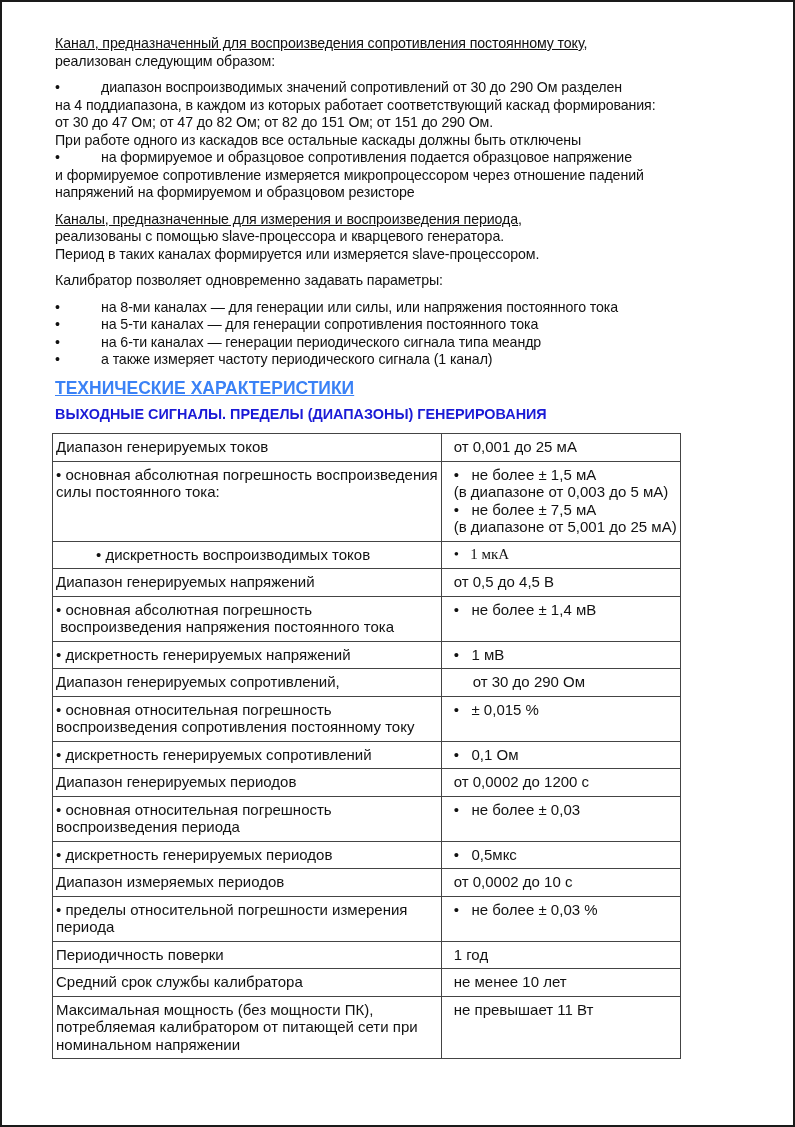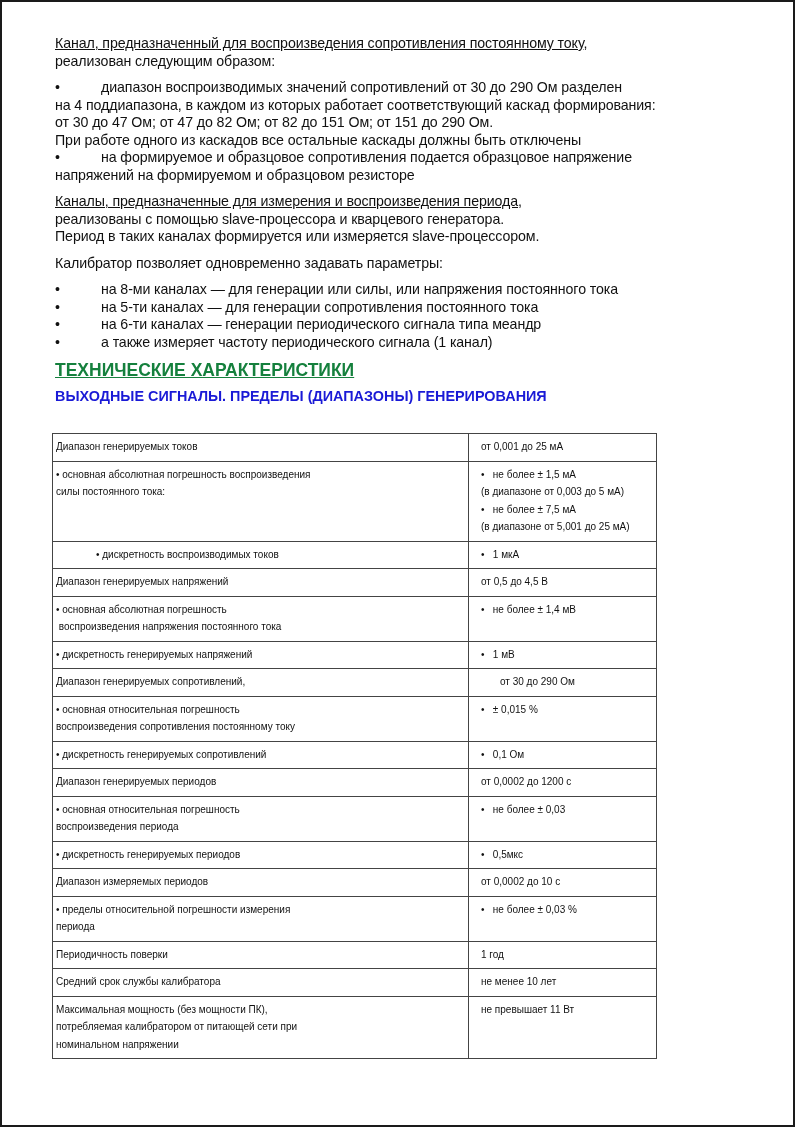--- a/index.html
+++ b/index.html
@@ -24,21 +24,21 @@
   .h1 {
     margin: 8px 0 0 0; color: #1a1ad6; font-weight: bold; font-size: 17.5px;
     line-height: 22px; text-decoration: underline; letter-spacing: 0px;
   }
   .h2 {
     margin: 6px 0 0 0; color: #1a1ad6; font-weight: bold; font-size: 14.4px;
     line-height: 18px; letter-spacing: 0px;
   }
   table.spec {
     position: absolute; left: 52px; top: 433px; width: 605px;
-    border-collapse: collapse; font-size: 10px; line-height: 17.5px;
+    border-collapse: collapse; font-size: 15px; line-height: 17.5px;
   }
   table.spec td {
     border: 1px solid #444444; vertical-align: top; padding: 4px 3px 5px 3px;
   }
   table.spec td.c1 { width: 409px; }
   table.spec td.c2 { padding-left: 12px; }
   .sub { display: block; }
 </style>
 </head>
 <body>
@@ -47,35 +47,36 @@
 
 <div class="content">
   <p class="para"><span class="u">Канал, предназначенный для воспроизведения сопротивления постоянному току</span><span>,</span></p>
   <p class="para">реализован следующим образом:</p>
   <div class="gap"></div>
   <p class="para bullet-line"><span class="dot">•</span><span>диапазон воспроизводимых значений сопротивлений от 30 до 290 Ом разделен</span></p>
   <p class="para">на 4 поддиапазона, в каждом из которых работает соответствующий каскад формирования:</p>
   <p class="para">от 30 до 47 Ом; от 47 до 82 Ом; от 82 до 151 Ом; от 151 до 290 Ом.</p>
   <p class="para">При работе одного из каскадов все остальные каскады должны быть отключены</p>
   <p class="para bullet-line"><span class="dot">•</span><span>на формируемое и образцовое сопротивления подается образцовое напряжение</span></p>
+  <p class="para">и формируемое сопротивление измеряется микропроцессором через отношение падений</p>
   <p class="para">напряжений на формируемом и образцовом резисторе</p>
   <div class="gap"></div>
   <p class="para"><span class="u">Каналы, предназначенные для измерения и воспроизведения периода</span><span>,</span></p>
   <p class="para">реализованы с помощью slave-процессора и кварцевого генератора.</p>
   <p class="para">Период в таких каналах формируется или измеряется slave-процессором.</p>
   <div class="gap"></div>
   <p class="para">Калибратор позволяет одновременно задавать параметры:</p>
   <div class="gap"></div>
   <div class="bl-list">
     <p class="para bullet-line"><span class="dot">•</span><span>на 8-ми каналах — для генерации или силы, или напряжения постоянного тока</span></p>
     <p class="para bullet-line"><span class="dot">•</span><span>на 5-ти каналах — для генерации сопротивления постоянного тока</span></p>
     <p class="para bullet-line"><span class="dot">•</span><span>на 6-ти каналах — генерации периодического сигнала типа меандр</span></p>
     <p class="para bullet-line"><span class="dot">•</span><span>а также измеряет частоту периодического сигнала (1 канал)</span></p>
   </div>
-  <h1 class="h1" style="color: #15803d;">ТЕХНИЧЕСКИЕ ХАРАКТЕРИСТИКИ</h1>
+  <h1 class="h1" style="color: #3b82f6;">ТЕХНИЧЕСКИЕ ХАРАКТЕРИСТИКИ</h1>
   <h2 class="h2" style="color: rgb(26, 26, 214);">ВЫХОДНЫЕ СИГНАЛЫ. ПРЕДЕЛЫ (ДИАПАЗОНЫ) ГЕНЕРИРОВАНИЯ</h2>
 </div>
 
 <table class="spec">
   <tbody id="spec-body">
       <tr>
         <td class="c1">
           <span class="sub" style="white-space: pre;">Диапазон генерируемых токов</span>
         </td>
         <td class="c2">
@@ -92,21 +93,21 @@
           <span class="sub" style="white-space: pre;">(в диапазоне от 0,003 до 5 мА)</span>
           <span class="sub" style="white-space: pre;">•   не более ± 7,5 мА</span>
           <span class="sub" style="white-space: pre;">(в диапазоне от 5,001 до 25 мА)</span>
         </td>
       </tr>
       <tr>
         <td class="c1">
           <span class="sub" style="white-space: pre; margin-left: 40px;">• дискретность воспроизводимых токов</span>
         </td>
         <td class="c2">
-          <span class="sub" style="white-space: pre;">•   1 мкА</span>
+          <span class="sub" style="white-space: pre; font-family: Liberation Serif, serif;">•   1 мкА</span>
         </td>
       </tr>
       <tr>
         <td class="c1">
           <span class="sub" style="white-space: pre;">Диапазон генерируемых напряжений</span>
         </td>
         <td class="c2">
           <span class="sub" style="white-space: pre;">от 0,5 до 4,5 В</span>
         </td>
       </tr>

